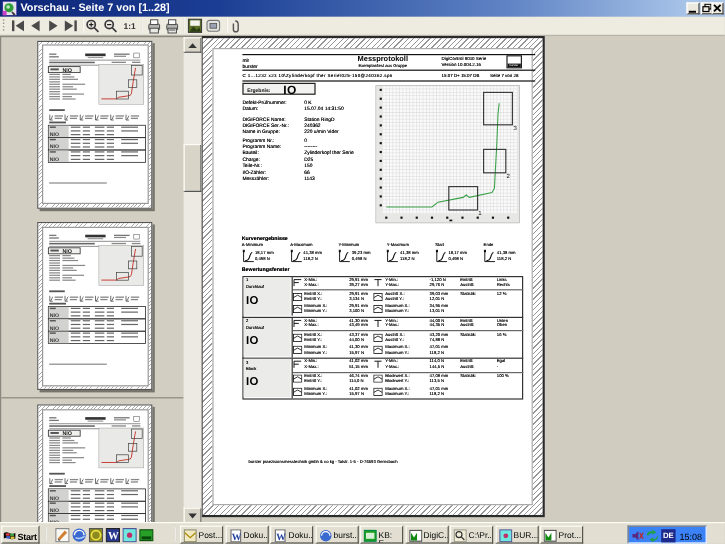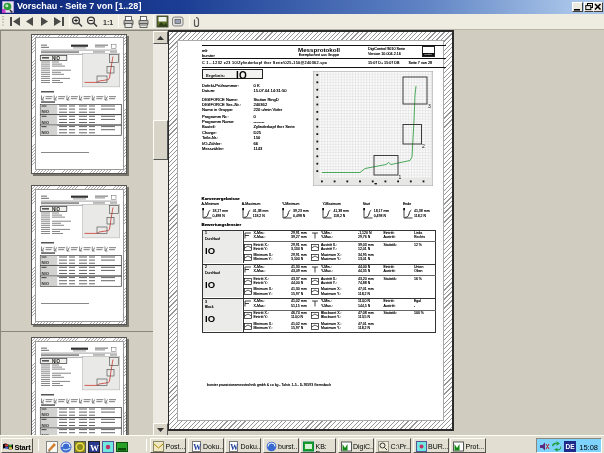--- a/index.html
+++ b/index.html
@@ -990,21 +990,21 @@
       </svg>
       <span>BUR...</span>
     </div>
 <div class="tbtn" style="left:450.0px;width:36px">
       <svg class="tico" viewBox="0 0 11 11">
         <rect x="0.5" y="1" width="10" height="9" fill="#fff" stroke="#555"></rect>
         <path d="M1.5 9.5 L1.5 3 L4 7 L6.5 3 L6.5 9.5" fill="#108a10"></path>
       </svg>
       <span>Prot...</span>
     </div>
-<div class="abs" style="left:536px;top:2px;width:66px;height:15px;background:#7dd3fc;
+<div class="abs" style="left:523px;top:2px;width:66px;height:15px;background:#3b82f6;
  border-top:1px solid #8a877c;border-left:1px solid #8a877c;border-right:1px solid #fff;border-bottom:1px solid #fff">
 <svg class="abs" style="left:2px;top:1.5px" width="11" height="11">
         <path d="M1 4 L3.5 4 L6 1.5 L6 9.5 L3.5 7 L1 7 Z" fill="#5a2a80"></path>
         <path d="M7 3 L10 8 M10 3 L7 8" stroke="#c02020" stroke-width="1"></path>
       </svg>
 <svg class="abs" style="left:14px;top:1.5px" width="12" height="11">
         <path d="M1 5 C1 2 4 1 6 2 L5 0 L9 2.5 L5 5 L6 3.5 C4 3 2.5 4 2.5 5.5 Z" fill="#20a040"></path>
         <path d="M10 5 C11 8 8 10 6 9.5 L7 11 L3 8.5 L7 6.5 L6 8 C8 8.6 9.5 7.5 9.5 5.5 Z" fill="#20a040"></path>
       </svg>
 <div class="abs" style="left:27px;top:2px;width:12px;height:11px;background:#1e2a8a;color:#fff;font-size:6.5px;font-weight:bold;text-align:center;line-height:11px">DE</div>

